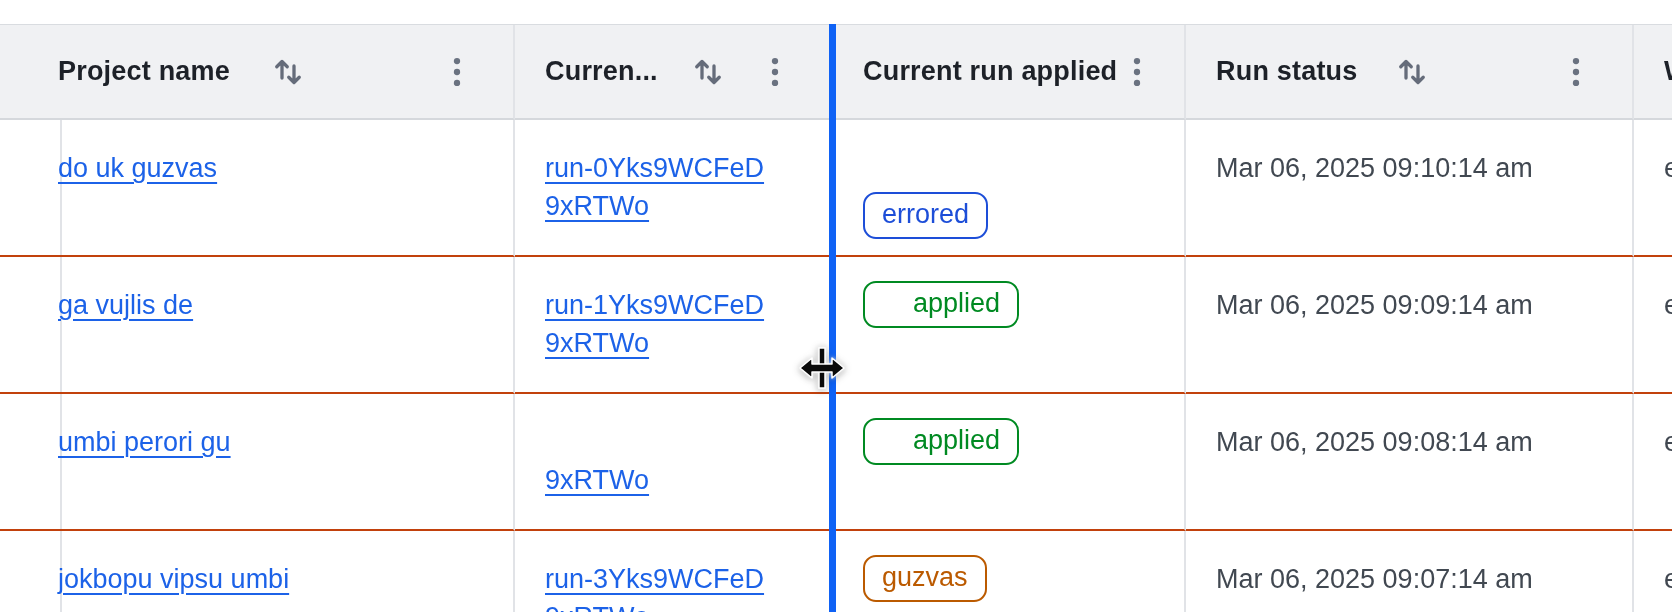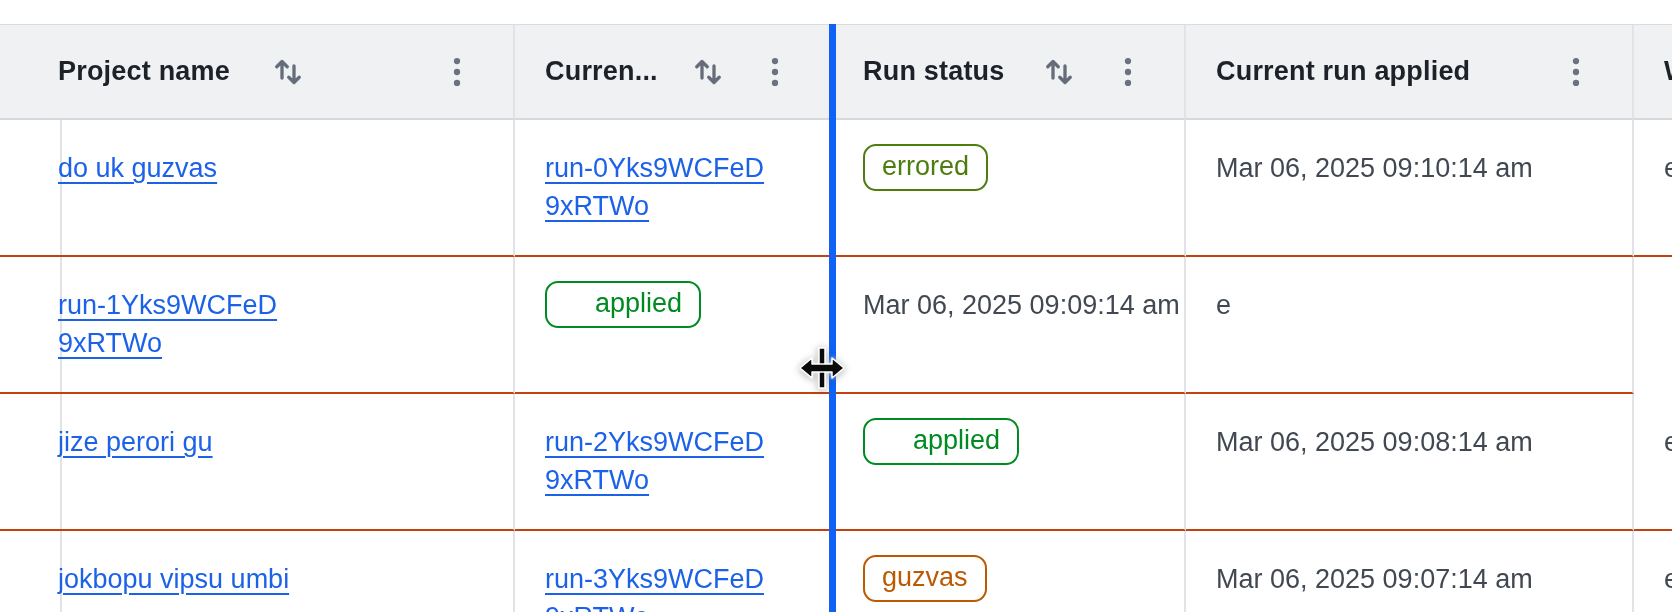--- a/index.html
+++ b/index.html
@@ -65,21 +65,21 @@
   .wscell { color: #414851; }
   .badge {
     display: inline-block;
     border: 2px solid currentColor;
     border-radius: 13px;
     padding: 2px 17px 4px 17px;
     font-size: 27px;
     line-height: 37px;
     background: #ffffff;
   }
-  .badge.s-errored { color: #4d7c0f; }
+  .badge.s-errored { color: #1d4ed8; margin-top: 48px; }
   .badge.s-applied { color: #008a22; padding-left: 48px; }
   .badge.s-planned { color: #bb5a00; }
   .resize-line {
     position: absolute; top: 24px; bottom: 0; left: 829px; width: 7px;
     background: #0f62f5; z-index: 5;
   }
   .cursor-icon {
     position: absolute; left: 799px; top: 347px; z-index: 6;
     filter: drop-shadow(0 0 2px rgba(255,255,255,0.95)) drop-shadow(0 1px 3px rgba(0,0,0,0.35));
   }
@@ -123,48 +123,48 @@
         <button class="iconbtn kebabbtn">
           <svg class="kebab-svg" width="30" height="34" viewBox="0 0 24 28" fill="#6a7280">
             <circle cx="12" cy="5" r="2.6"></circle>
               <circle cx="12" cy="14" r="2.6"></circle>
               <circle cx="12" cy="23" r="2.6"></circle>
           </svg>
         </button>
       </div>
 
       <div class="cell">
+        <span class="label">Current run applied</span>
+        <button class="iconbtn kebab-only">
+          <svg class="kebab-svg" width="30" height="34" viewBox="0 0 24 28" fill="#6a7280">
+            <circle cx="12" cy="5" r="2.6"></circle>
+              <circle cx="12" cy="14" r="2.6"></circle>
+              <circle cx="12" cy="23" r="2.6"></circle>
+          </svg>
+        </button>
+      </div>
+
+      <div class="cell">
         <span class="label">Run status</span>
         <button class="iconbtn sortbtn" style="margin-left:34px">
           <svg class="sort-svg" width="36" height="36" viewBox="0 0 24 24" fill="none" stroke="#656c7a" stroke-width="2.2" stroke-linecap="round" stroke-linejoin="round">
             <path d="M8 16 V5 M8 5 L4.5 8.5 M8 5 L11.5 8.5"></path>
             <path d="M16 8 V19 M16 19 L12.5 15.5 M16 19 L19.5 15.5"></path>
           </svg>
         </button>
         <button class="iconbtn kebabbtn">
           <svg class="kebab-svg" width="30" height="34" viewBox="0 0 24 28" fill="#6a7280">
             <circle cx="12" cy="5" r="2.6"></circle>
               <circle cx="12" cy="14" r="2.6"></circle>
               <circle cx="12" cy="23" r="2.6"></circle>
           </svg>
         </button>
       </div>
 
       <div class="cell">
-        <span class="label">Current run applied</span>
-        <button class="iconbtn kebab-only">
-          <svg class="kebab-svg" width="30" height="34" viewBox="0 0 24 28" fill="#6a7280">
-            <circle cx="12" cy="5" r="2.6"></circle>
-              <circle cx="12" cy="14" r="2.6"></circle>
-              <circle cx="12" cy="23" r="2.6"></circle>
-          </svg>
-        </button>
-      </div>
-
-      <div class="cell">
         <span class="label">W</span>
       </div>
     </div>
 
     <div class="tr body">
       <div class="cell"></div>
       <div class="cell">
         <a href="#" class="tlink">do uk guzvas</a>
       </div>
       <div class="cell">
@@ -177,40 +177,43 @@
         <span class="timestamp">Mar 06, 2025 09:10:14 am</span>
       </div>
       <div class="cell wscell">
         <span>e</span>
       </div>
     </div>
 
     <div class="tr body">
       <div class="cell"></div>
       <div class="cell">
+        <a href="#" class="tlink">ga vujlis de</a>
+      </div>
+      <div class="cell">
         <a href="#" class="tlink runlink"><span>run-1Yks9WCFeD</span><br><span>9xRTWo</span></a>
       </div>
       <div class="cell status-cell">
         <span class="badge s-applied">applied</span>
       </div>
       <div class="cell">
         <span class="timestamp">Mar 06, 2025 09:09:14 am</span>
       </div>
       <div class="cell wscell">
         <span>e</span>
       </div>
     </div>
 
     <div class="tr body">
       <div class="cell"></div>
       <div class="cell">
-        <a href="#" class="tlink">jize perori gu</a>
-      </div>
-      <div class="cell">
-        <a href="#" class="tlink runlink"><span>run-2Yks9WCFeD</span><br><span>9xRTWo</span></a>
+        <a href="#" class="tlink">umbi perori gu</a>
+      </div>
+      <div class="cell">
+        <a href="#" class="tlink runlink"><br><span>9xRTWo</span></a>
       </div>
       <div class="cell status-cell">
         <span class="badge s-applied">applied</span>
       </div>
       <div class="cell">
         <span class="timestamp">Mar 06, 2025 09:08:14 am</span>
       </div>
       <div class="cell wscell">
         <span>e</span>
       </div>

